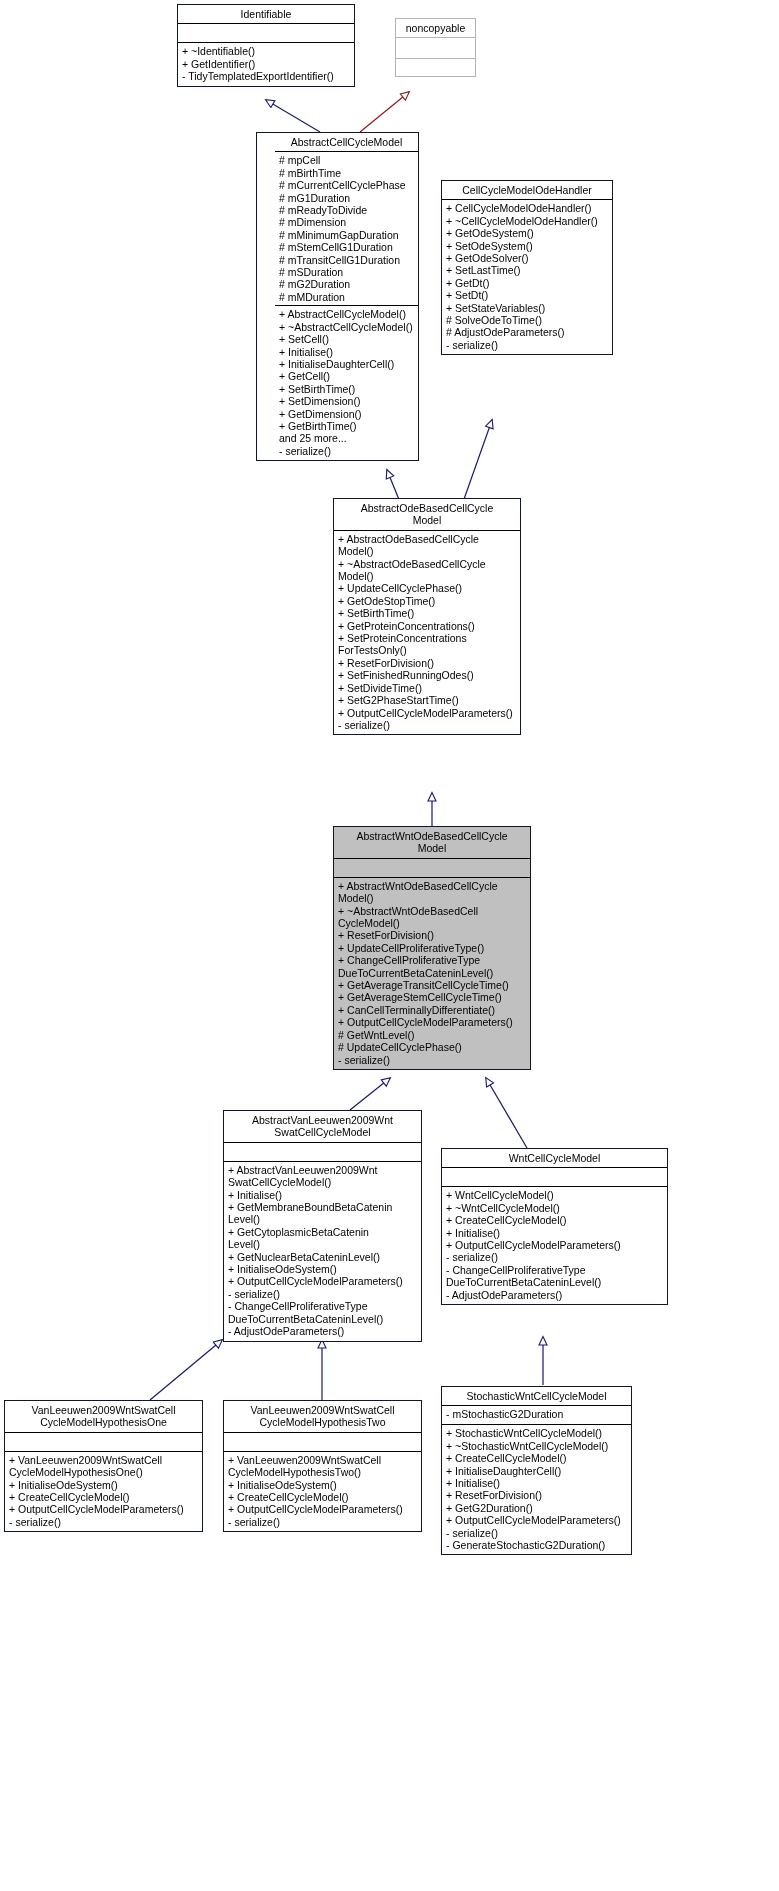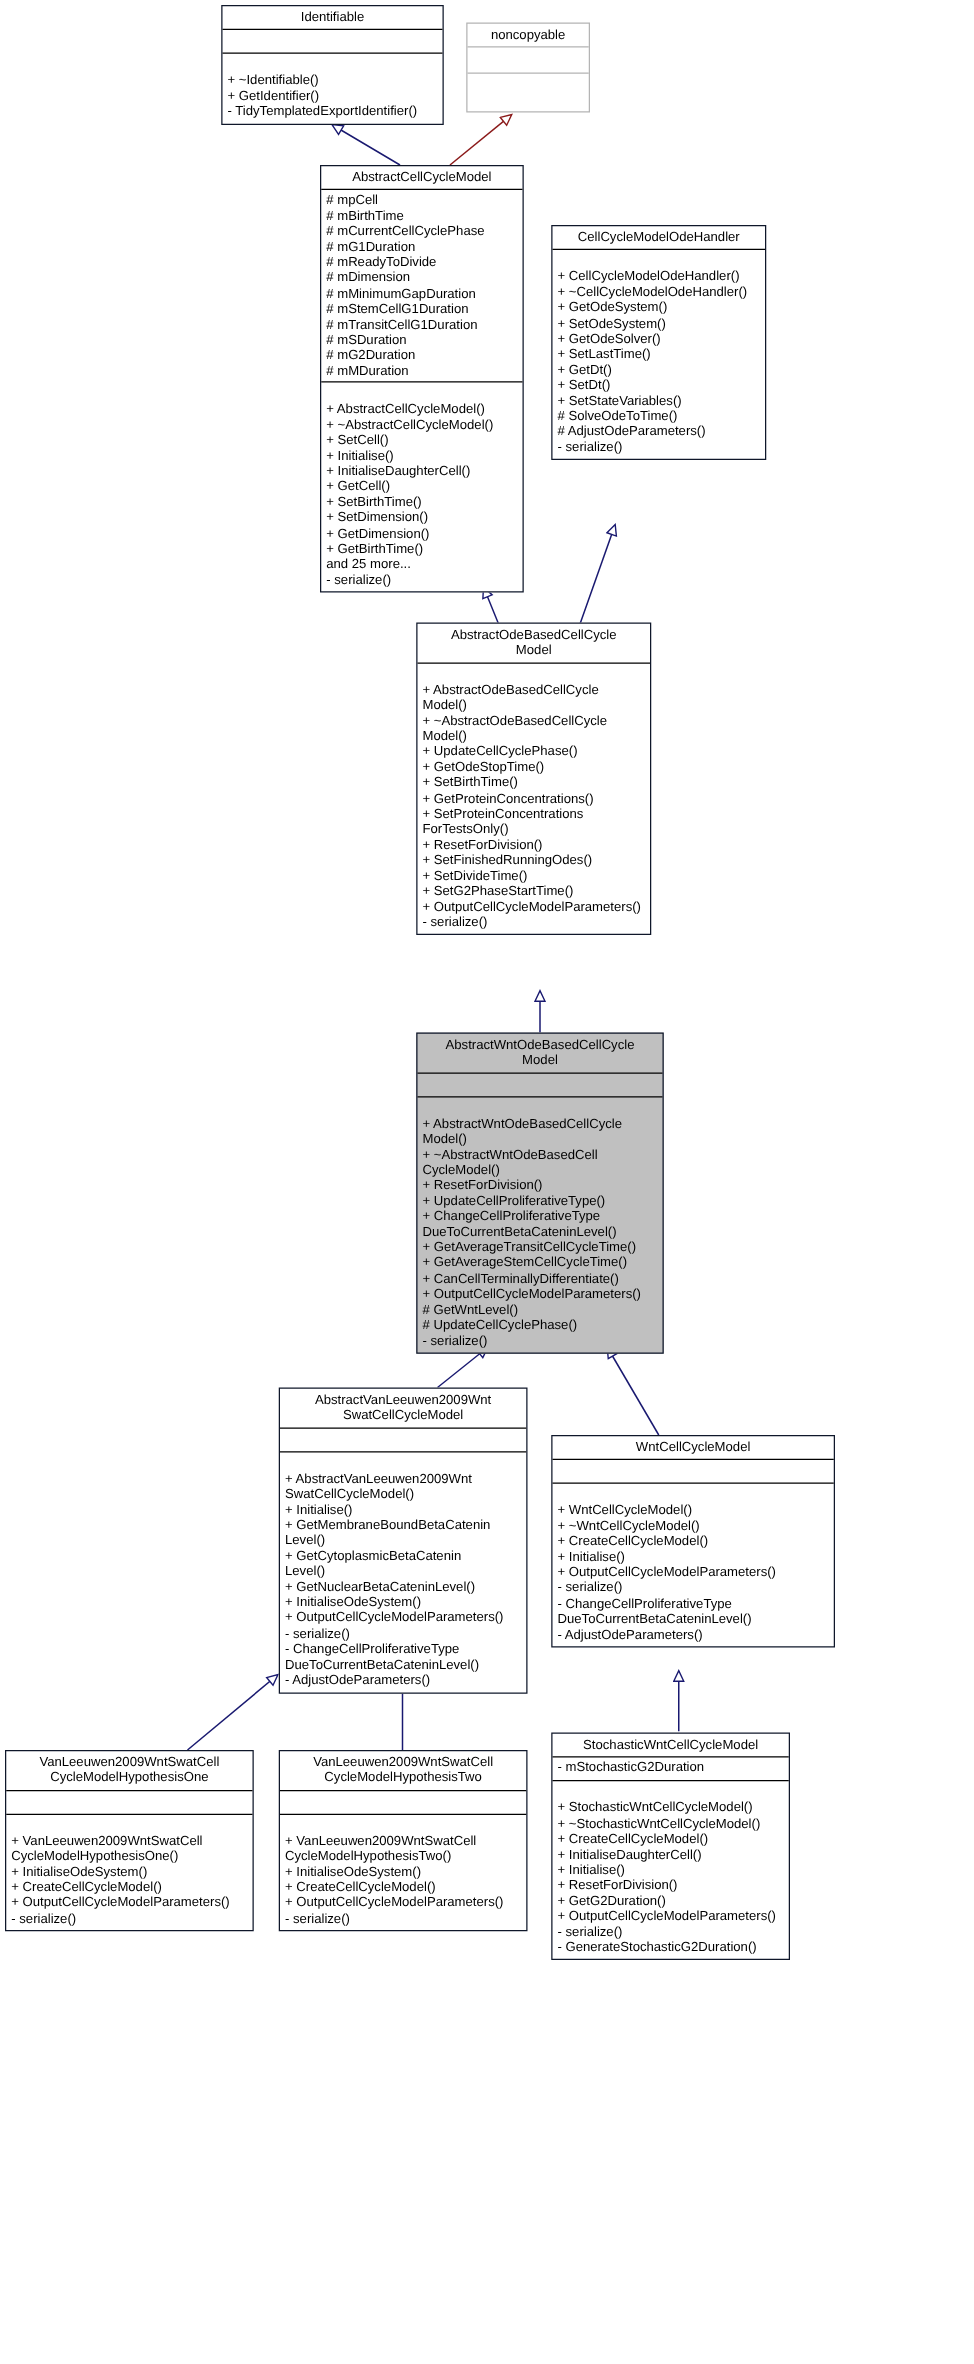--- a/index.html
+++ b/index.html
@@ -59,21 +59,20 @@
     padding: 2px 0 2px 0;
     border-bottom: 1px solid #000000;
     min-height: 14px;
   }
   .node.faint .attrs {
     border-bottom: 1px solid #b4b4b4;
     min-height: 16px;
   }
   .node .ops {
     padding: 2px 0 3px 0;
-    margin-top: 13px;
   }
   .node .row {
     padding: 0 4px 0 4px;
     white-space: pre-wrap;
     word-break: normal;
   }
   .empty-sec {
     height: 12px;
   }
 </style>
@@ -118,29 +117,29 @@
     <div class="attrs">
       <div class="empty-sec"></div>
     </div>
     <div class="ops">
       <div class="row">+ ~Identifiable()</div>
       <div class="row">+ GetIdentifier()</div>
       <div class="row">- TidyTemplatedExportIdentifier()</div>
     </div>
   </div>
 
-  <div class="node faint" style="left:373px; top:18px; width:99px;">
+  <div class="node faint" style="left:395px; top:18px; width:81px;">
     <div class="title">noncopyable</div>
     <div class="attrs"></div>
     <div class="ops">
       <div class="empty-sec"></div>
     </div>
   </div>
 
-  <div class="node" style="left:256px; top:132px; width:163px;">
+  <div class="node" style="left:256px; top:132px; width:163px;padding-left:18px;">
     <div class="title">AbstractCellCycleModel</div>
     <div class="attrs">
       <div class="row"># mpCell</div>
       <div class="row"># mBirthTime</div>
       <div class="row"># mCurrentCellCyclePhase</div>
       <div class="row"># mG1Duration</div>
       <div class="row"># mReadyToDivide</div>
       <div class="row"># mDimension</div>
       <div class="row"># mMinimumGapDuration</div>
       <div class="row"># mStemCellG1Duration</div>

